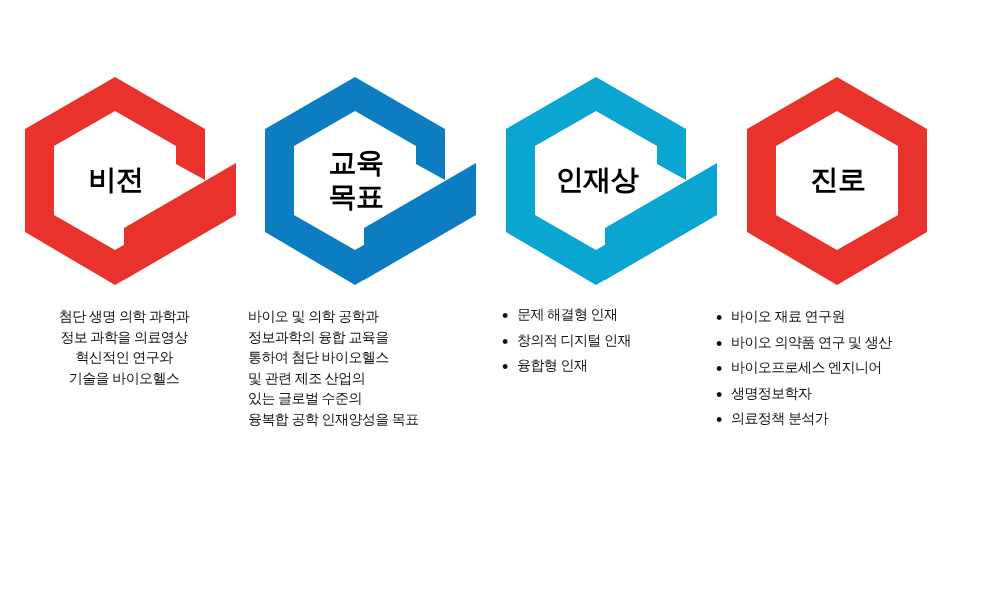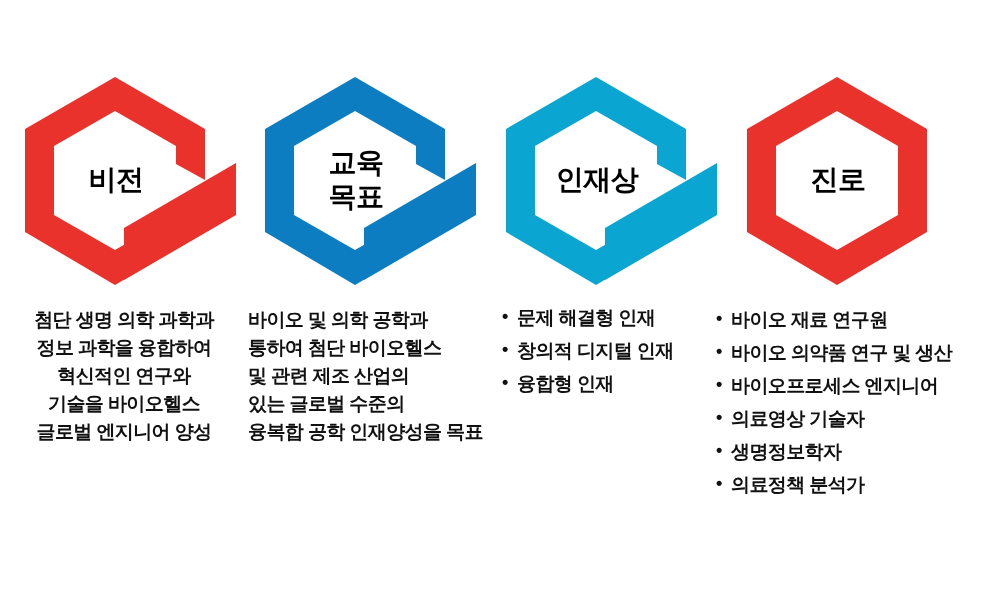--- a/index.html
+++ b/index.html
@@ -70,22 +70,22 @@
        1px -1px 0 #ffffff,
       -1px -1px 0 #ffffff,
        0    2px 2px rgba(255,255,255,0.9);
     pointer-events: none;
   }
   .hex-label > span { display: block; }
 
   
   .col {
     position: absolute;
-    font-size: 19px;
-    font-weight: bold;
+    font-size: 14px;
+    font-weight: normal;
     color: #111111;
     line-height: 1.47;
     letter-spacing: -0.6px;
   }
 
   .col.centered { text-align: center; }
   .col.leftal   { text-align: left; }
 
   .col .line { display: block; white-space: nowrap; }
 
@@ -206,46 +206,45 @@
       </svg>
       <div class="hex-label">
         <span>진로</span>
       </div>
     </div>
 
   </div>
 
   <div class="col centered" id="col-vision">
     <span class="line">첨단 생명 의학 과학과</span>
-    <span class="line">정보 과학을 융합하여</span>
+    <span class="line">정보 과학을 의료영상</span>
     <span class="line">혁신적인 연구와</span>
     <span class="line">기술을 바이오헬스</span>
-    <span class="line">글로벌 엔지니어 양성</span>
   </div>
 
   <div class="col leftal" id="col-goal">
     <span class="line">바이오 및 의학 공학과</span>
+    <span class="line">정보과학의 융합 교육을</span>
     <span class="line">통하여 첨단 바이오헬스</span>
     <span class="line">및 관련 제조 산업의</span>
     <span class="line">있는 글로벌 수준의</span>
     <span class="line">융복합 공학 인재양성을 목표</span>
   </div>
 
   <div class="col leftal" id="col-talent">
     <ul>
       <li>문제 해결형 인재</li>
       <li>창의적 디지털 인재</li>
       <li>융합형 인재</li>
     </ul>
   </div>
 
   <div class="col leftal" id="col-career">
     <ul>
       <li>바이오 재료 연구원</li>
       <li>바이오 의약품 연구 및 생산</li>
       <li>바이오프로세스 엔지니어</li>
-      <li>의료영상 기술자</li>
       <li>생명정보학자</li>
       <li>의료정책 분석가</li>
     </ul>
   </div>
 
 </div>
 
 </body></html>

